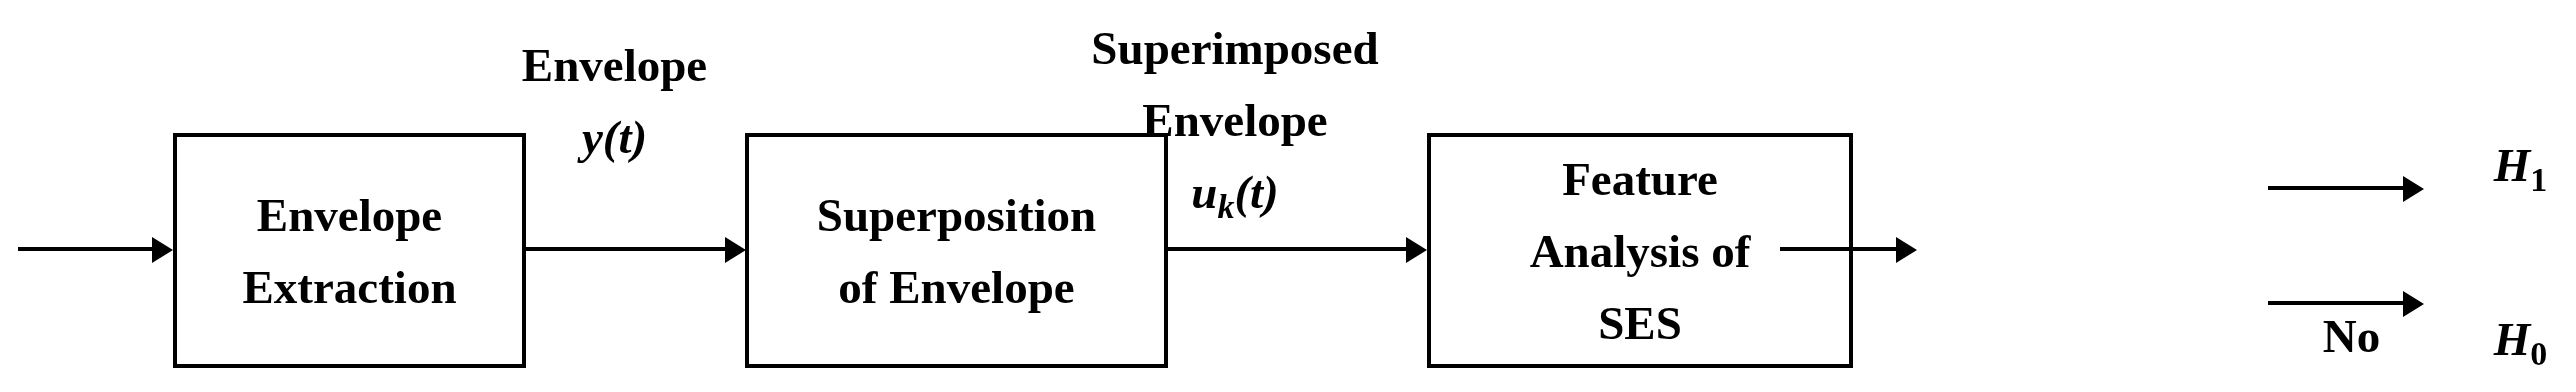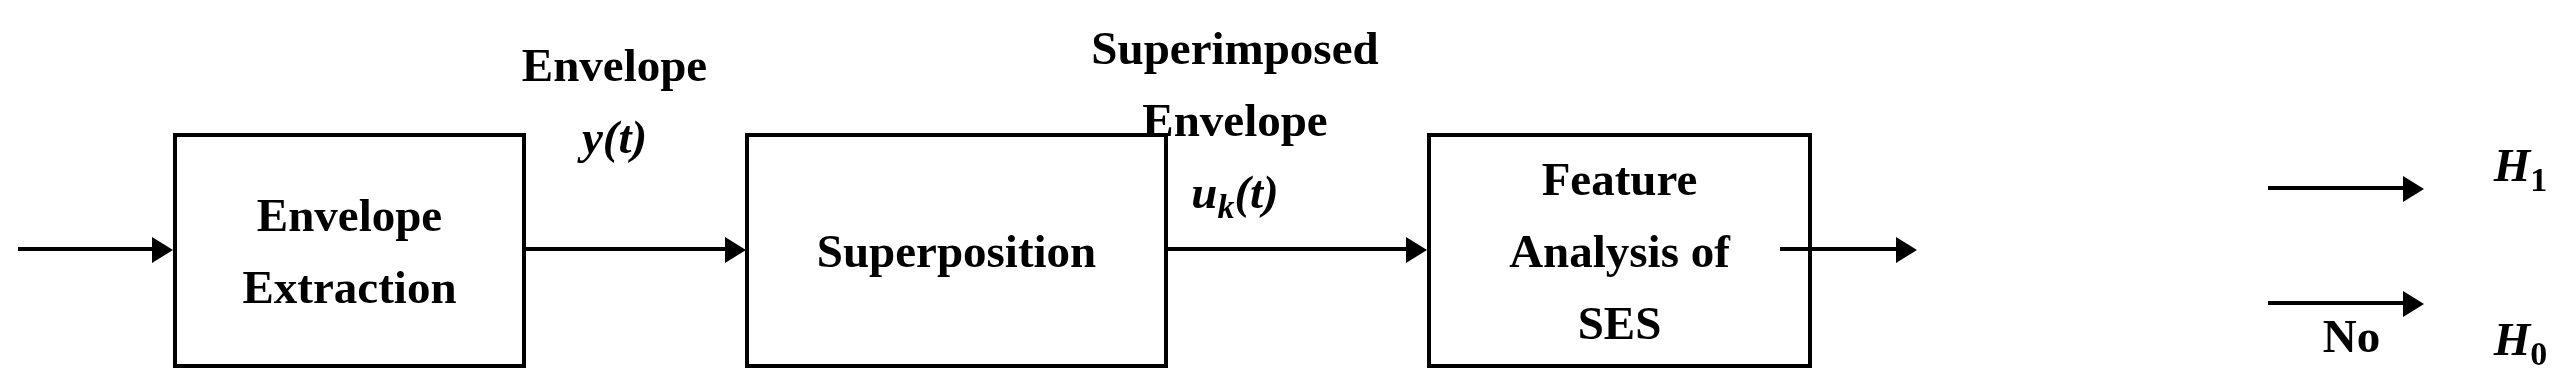--- a/index.html
+++ b/index.html
@@ -67,33 +67,34 @@
 
   <div class="sig-label" style="left:454px;top:29px;width:321px">
     <span style="display:block">Envelope</span>
     <span class="math" style="display:block">y(t)</span>
   </div>
   <div class="hline" style="left:525px;top:247px;width:200px"></div>
   <div class="ahead" style="left:725px;top:237px"></div>
 
   <div class="box" style="left:745px;width:423px">
     <span class="bline">Superposition</span>
+    <span class="bline">of Envelope</span>
   </div>
 
   <div class="sig-label" style="left:1010px;top:12px;width:450px">
     <span style="display:block">Superimposed</span>
     <span style="display:block">Envelope</span>
     <span style="display:block">
       <span class="math">u</span><sub class="msub math">k</sub><span class="math">(t)</span>
     </span>
   </div>
   <div class="hline" style="left:1168px;top:247px;width:239px"></div>
   <div class="ahead" style="left:1406px;top:237px"></div>
 
-  <div class="box" style="left:1427px;width:385px">
+  <div class="box" style="left:1427px;width:426px">
     <span class="bline">Feature</span>
     <span class="bline">Analysis of</span>
     <span class="bline">SES</span>
   </div>
 
   <div class="hline" style="left:1780px;top:247px;width:117px"></div>
   <div class="ahead" style="left:1896px;top:237px"></div>
 
 
   <div class="hline" style="left:2268px;top:186px;width:137px"></div>

